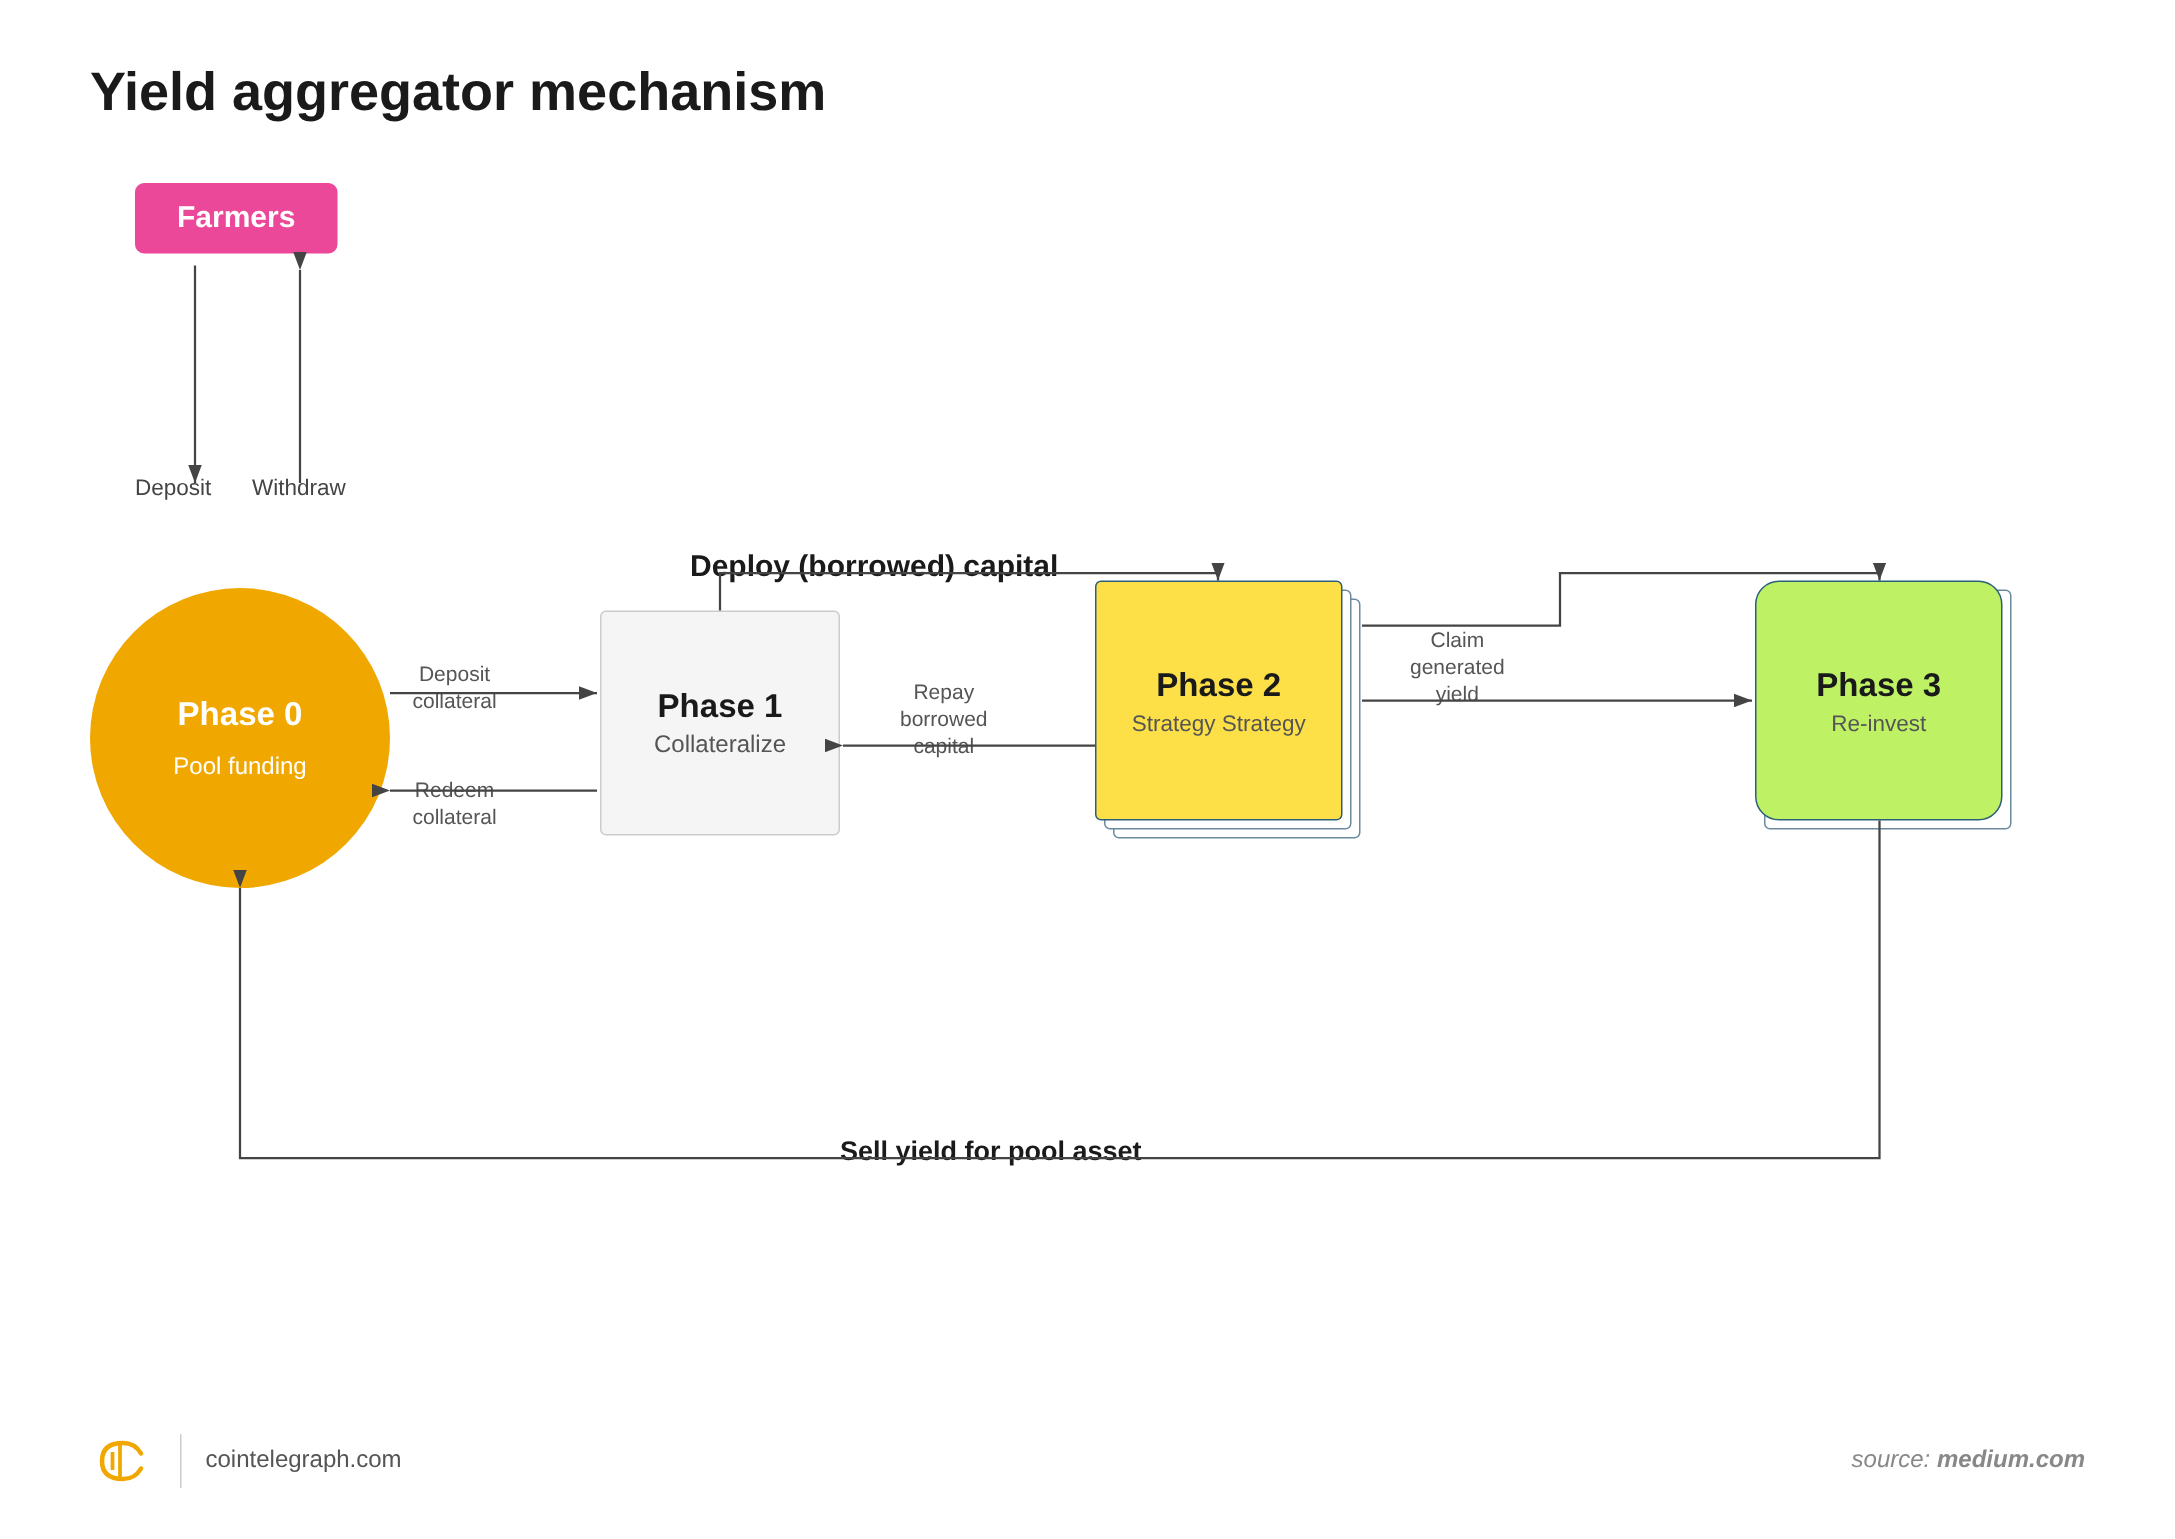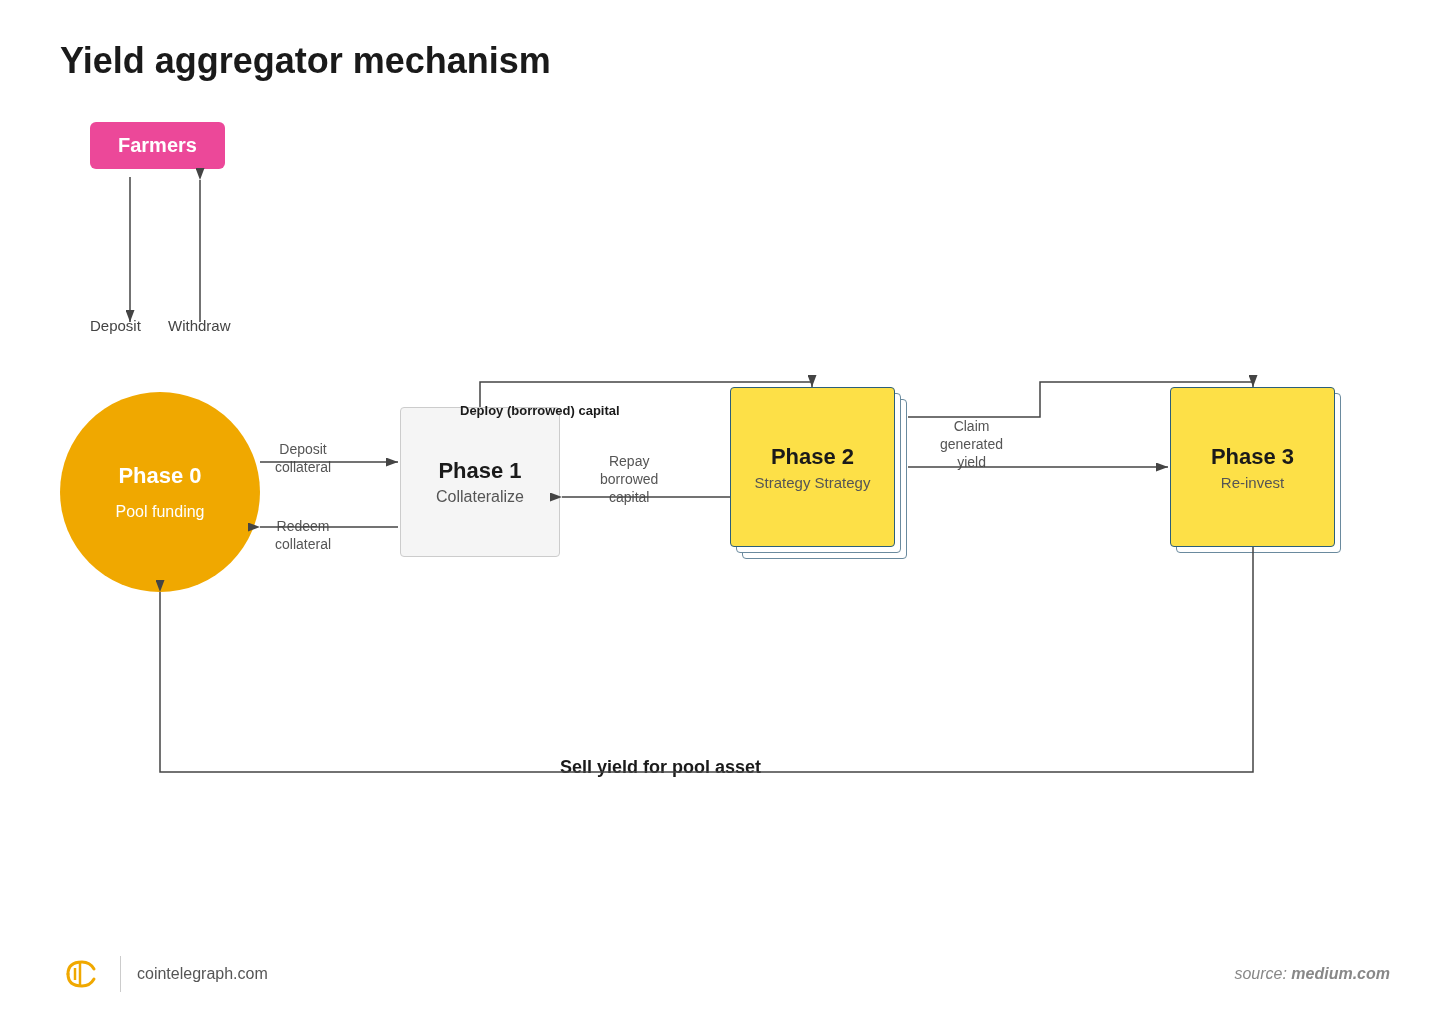--- a/index.html
+++ b/index.html
@@ -196,22 +196,22 @@
       background: #fff;
     }
 
     .phase3-box-main {
       position: absolute;
       top: 0;
       left: 0;
       width: 165px;
       height: 160px;
       border: 1.5px solid #2c5f7a;
-      border-radius: 4px;
-      background: #fde047;
+      border-radius: 16px;
+      background: #bef264;
       display: flex;
       flex-direction: column;
       align-items: center;
       justify-content: center;
     }
 
     .phase3-box-main .phase-label {
       font-size: 22px;
       font-weight: 800;
       color: #1a1a1a;
@@ -261,24 +261,23 @@
       font-size: 14px;
       color: #555;
       text-align: center;
       line-height: 1.3;
     }
 
     .deploy-capital-label {
       position: absolute;
       top: 245px;
       left: 400px;
-      font-size: 13px;
+      font-size: 20px;
       font-weight: 700;
       color: #1a1a1a;
-      margin-top: 36px;
     }
 
     .claim-yield-label {
       position: absolute;
       top: 295px;
       left: 880px;
       font-size: 14px;
       color: #555;
       text-align: center;
       line-height: 1.3;

